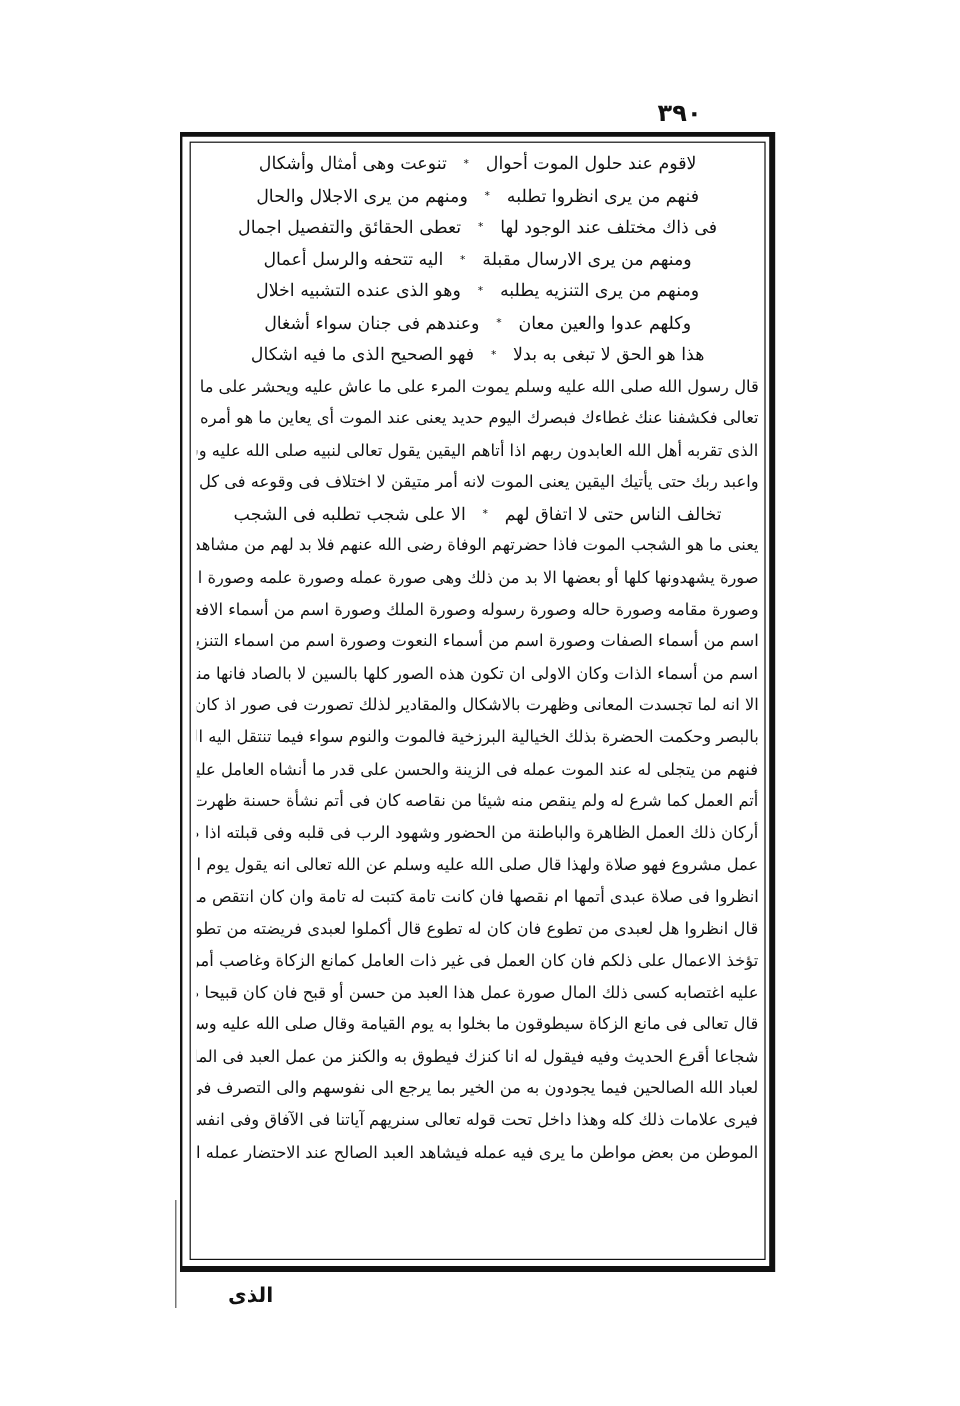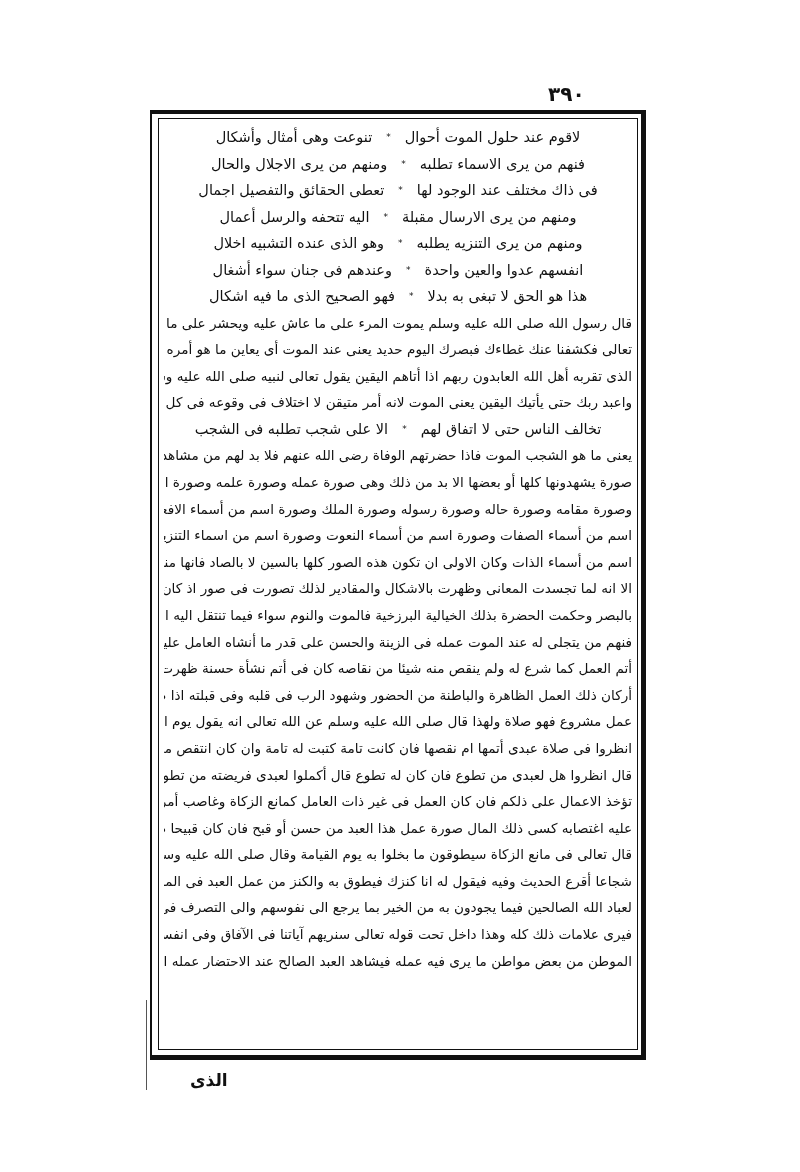--- a/index.html
+++ b/index.html
@@ -110,41 +110,41 @@
 
 <div class="content">
 
   <div>
     <div class="verse">
       <span class="hemistich">لاقوم عند حلول الموت أحوال</span>
       <span class="star">*</span>
       <span class="hemistich">تنوعت وهى أمثال وأشكال</span>
     </div>
     <div class="verse">
-      <span class="hemistich">فنهم من يرى الاسماء تطلبه</span>
+      <span class="hemistich">فنهم من يرى انظروا تطلبه</span>
       <span class="star">*</span>
       <span class="hemistich">ومنهم من يرى الاجلال والحال</span>
     </div>
     <div class="verse">
       <span class="hemistich">فى ذاك مختلف عند الوجود لها</span>
       <span class="star">*</span>
       <span class="hemistich">تعطى الحقائق والتفصيل اجمال</span>
     </div>
     <div class="verse">
       <span class="hemistich">ومنهم من يرى الارسال مقبلة</span>
       <span class="star">*</span>
       <span class="hemistich">اليه تتحفه والرسل أعمال</span>
     </div>
     <div class="verse">
       <span class="hemistich">ومنهم من يرى التنزيه يطلبه</span>
       <span class="star">*</span>
       <span class="hemistich">وهو الذى عنده التشبيه اخلال</span>
     </div>
     <div class="verse">
-      <span class="hemistich">انفسهم عدوا والعين واحدة</span>
+      <span class="hemistich">وكلهم عدوا والعين معان</span>
       <span class="star">*</span>
       <span class="hemistich">وعندهم فى جنان سواء أشغال</span>
     </div>
     <div class="verse">
       <span class="hemistich">هذا هو الحق لا تبغى به بدلا</span>
       <span class="star">*</span>
       <span class="hemistich">فهو الصحيح الذى ما فيه اشكال</span>
     </div>
   </div>
 

